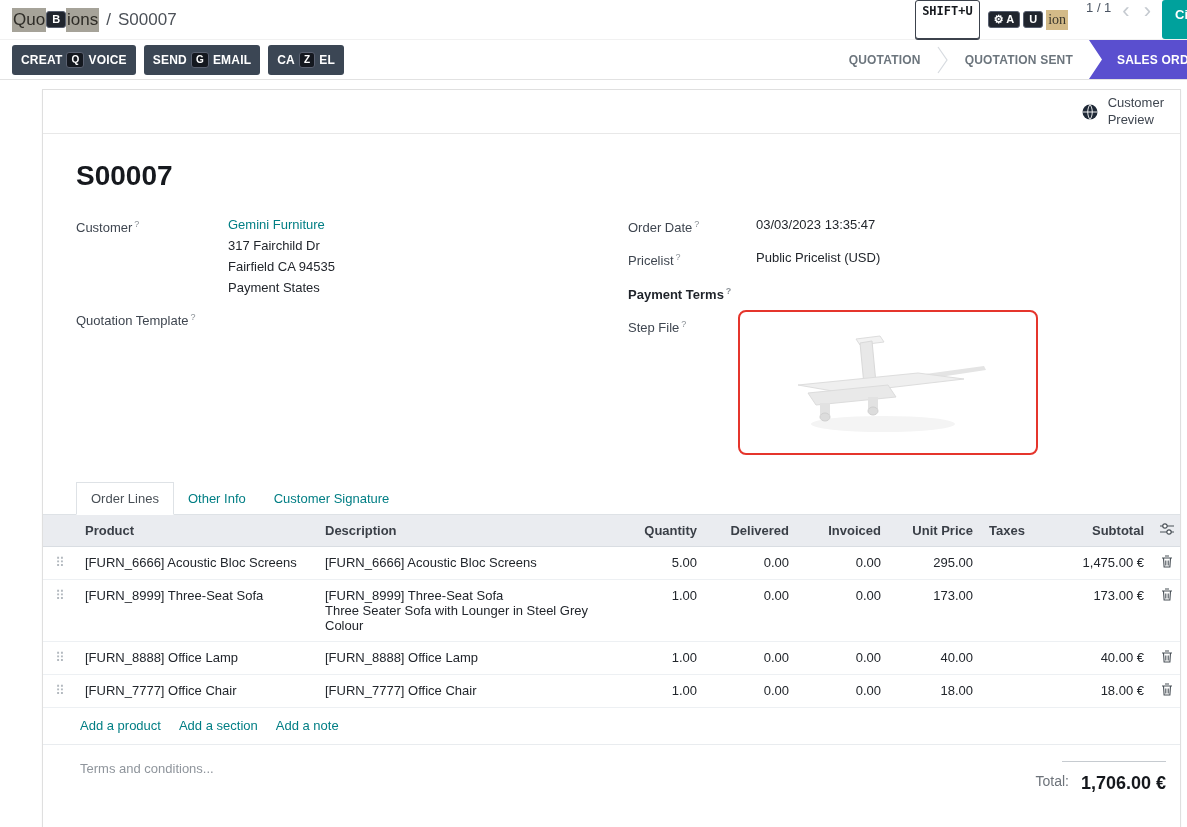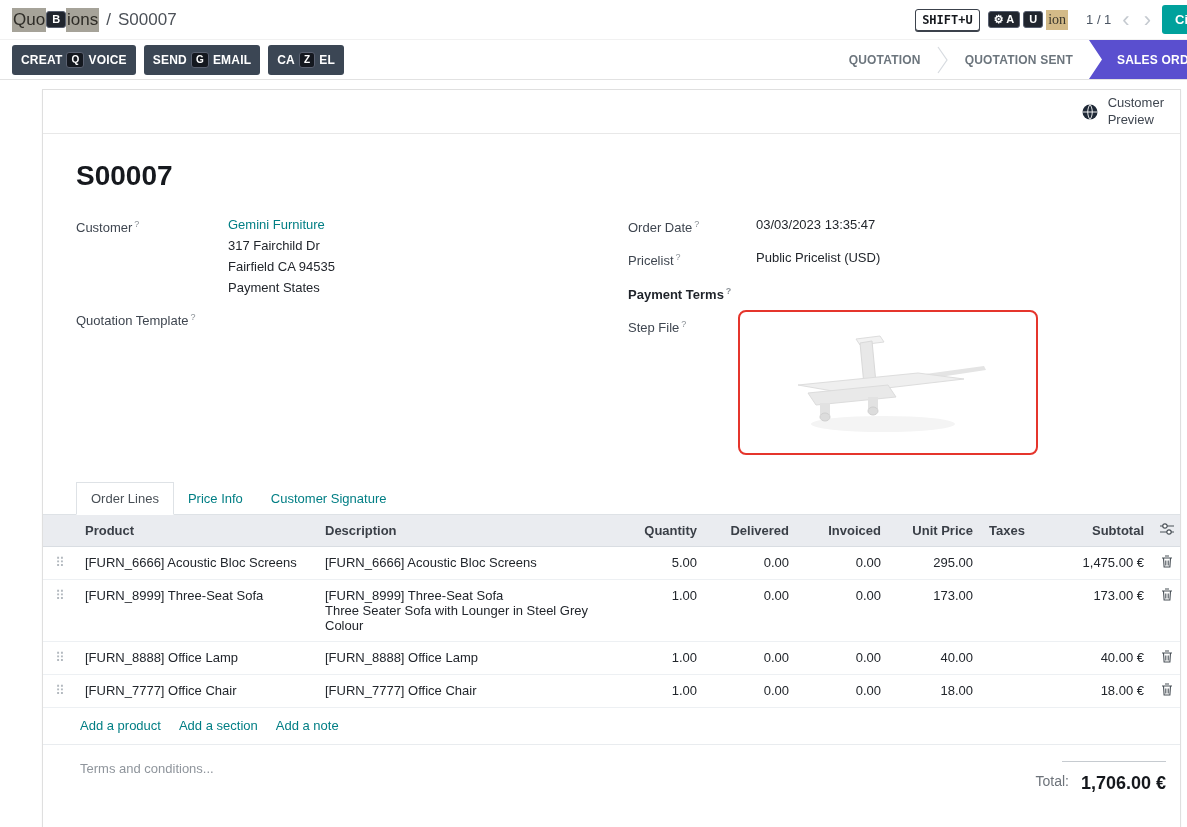--- a/index.html
+++ b/index.html
@@ -6,21 +6,21 @@
   html,body { margin:0; padding:0; }
   body { font-family:"Liberation Sans", sans-serif; background:#fff; color:#22262c; }
   #app { position:relative; width:1187px; height:827px; overflow:hidden; background:#fff; }
 
   
   .navbar { height:40px; display:flex; justify-content:space-between; align-items:center; padding-left:12px; background:#fff; border-bottom:1px solid #f1f1f1; }
   .breadcrumb { font-size:17px; color:#4c5158; display:flex; align-items:center; gap:7px; }
   .bc-parent { cursor:pointer; display:inline-flex; align-items:center; }
   .hl { background:var(--highlight-gray,#a6a399); color:#2e2c27; padding:2px 1px; }
   .kbd { background:var(--badge-bg,#20252e); color:#fff; font-size:11px; font-weight:700; padding:2px 5px; border-radius:3px; border:1px solid #596070; display:inline-block; line-height:1; }
-  .nav-right { display:flex; align-items:center; gap:8px; height:100%; }
+  .nav-right { display:flex; gap:8px; height:100%; }
   .keycap { font-family:"DejaVu Sans Mono", monospace; font-size:12px; font-weight:700; color:#15181d; background:#fff; border:1px solid #3c424c; border-radius:3px; padding:3px 6px; box-shadow:0 1px 0 #3c424c; }
   .action-group { display:flex; align-items:center; gap:3px; cursor:pointer; }
   .hl-tan { background:var(--highlight-tan,#d3ba88); color:#3a362d; font-size:14px; padding:2px 2px;font-family:Liberation Serif, serif; }
   .pager-value { font-size:13px; color:#4b5563; margin-left:10px; white-space:pre; }
   .pager-btn { font-size:22px; color:#c5cad0; cursor:pointer; padding:0 3px; line-height:1; }
   .corner-btn { background:var(--corner-button-bg,#00a19c); color:#fff; font-size:13px; font-weight:700; padding:7px 13px; border-radius:3px; cursor:pointer; margin-right:-14px; white-space:nowrap; }
 
   
   .control-panel { height:40px; display:flex; align-items:center; border-bottom:1px solid #e2e2e2; padding-left:12px; background:#fff; }
   .cp-left { display:flex; align-items:center; gap:8px; }
@@ -201,21 +201,21 @@
               <rect x="100" y="74" width="10" height="12" fill="#e2e2e2"></rect>
               <ellipse cx="57" cy="94" rx="5" ry="4" fill="#dcdcdc" stroke="#cfcfcf"></ellipse>
               <ellipse cx="105" cy="88" rx="5" ry="4" fill="#dcdcdc" stroke="#cfcfcf"></ellipse>
             </svg>
           </div>
         </div>
       </div>
 
       <div class="tabs">
         <span class="tab active">Order Lines</span>
-        <span class="tab">Price Info</span>
+        <span class="tab">Other Info</span>
         <span class="tab">Customer Signature</span>
       </div>
 
       <table class="lines">
         <colgroup>
           <col style="width:34px">
             <col style="width:240px">
             <col style="width:296px">
             <col style="width:92px">
             <col style="width:92px">

